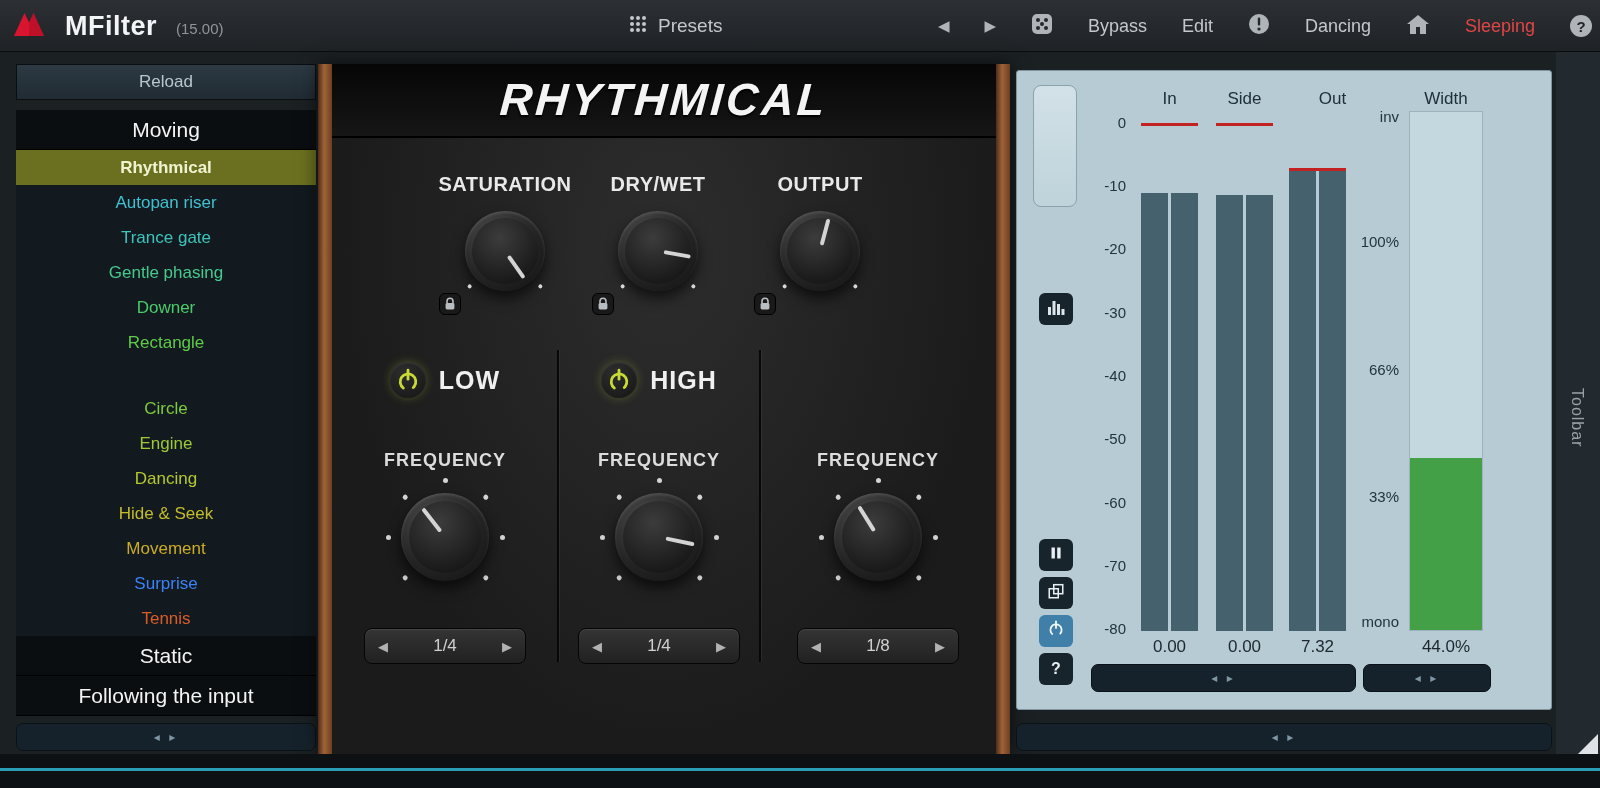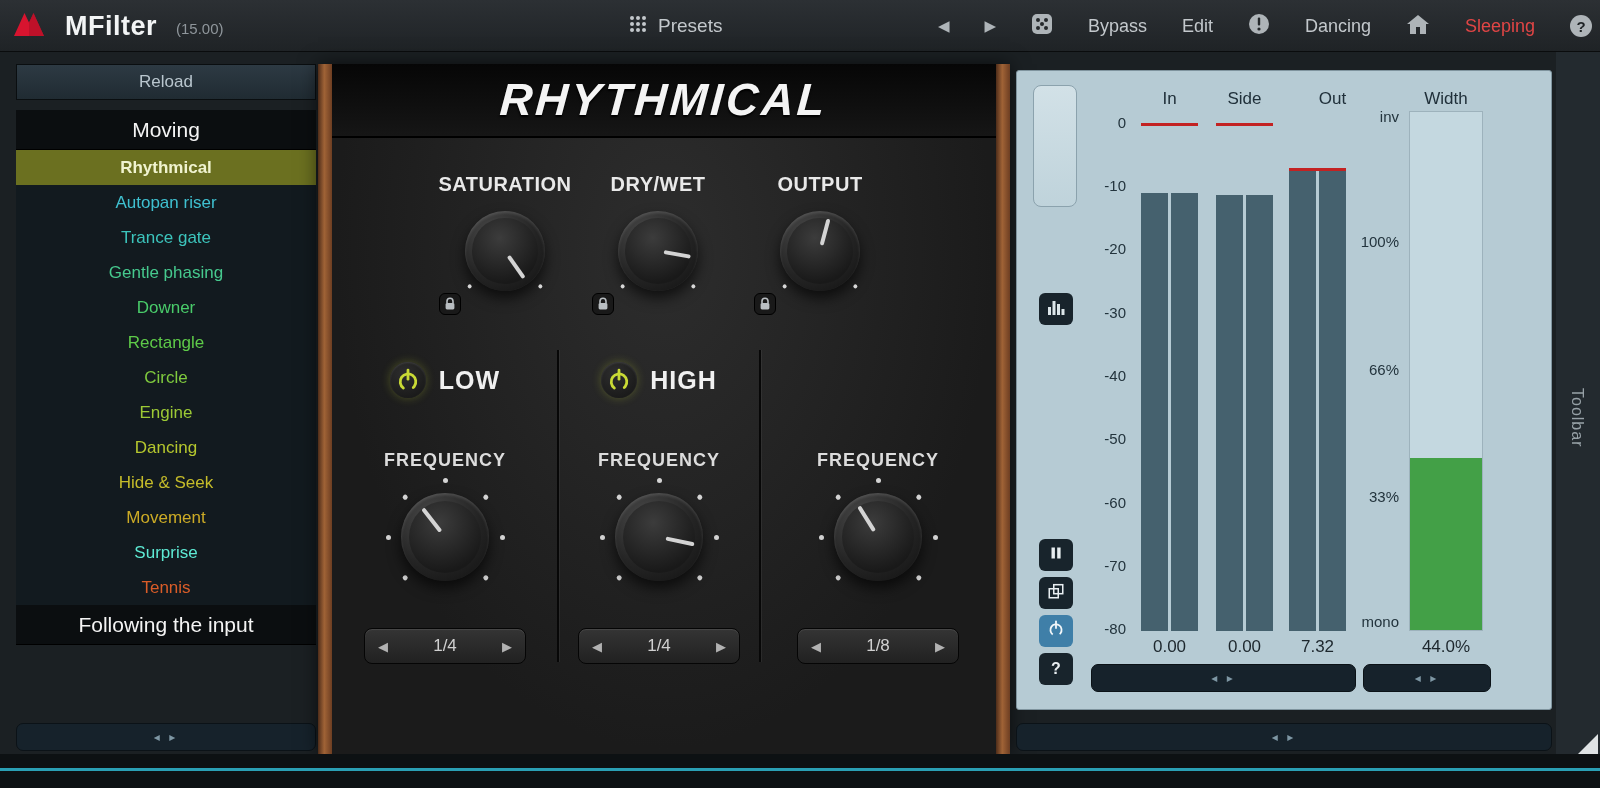--- a/index.html
+++ b/index.html
@@ -190,27 +190,28 @@
 <div id="sidebar">
   <div class="reload-btn">Reload</div>
   <div class="sb-gap"></div>
   <div class="preset-cat">Moving</div>
   <div class="preset-item selected" style="color: rgb(240, 243, 207); background: rgb(107, 112, 32);">Rhythmical</div>
   <div class="preset-item" style="color: rgb(63, 192, 208);">Autopan riser</div>
   <div class="preset-item" style="color: rgb(60, 196, 188);">Trance gate</div>
   <div class="preset-item" style="color: rgb(70, 201, 142);">Gentle phasing</div>
   <div class="preset-item" style="color: rgb(73, 203, 106);">Downer</div>
   <div class="preset-item" style="color: rgb(94, 203, 73);">Rectangle</div>
-  <div class="preset-item" style="color: rgb(127, 202, 62);">Circle</div>
+  <div class="preset-item" style="color: rgb(127, 202, 62); margin-top: 31px;">Circle</div>
   <div class="preset-item" style="color: rgb(156, 201, 53);">Engine</div>
   <div class="preset-item" style="color: rgb(181, 199, 46);">Dancing</div>
   <div class="preset-item" style="color: rgb(197, 188, 42);">Hide &amp; Seek</div>
   <div class="preset-item" style="color: rgb(204, 171, 38);">Movement</div>
-  <div class="preset-item" style="color: #5eead4;">Surprise</div>
+  <div class="preset-item" style="color: #3b82f6;">Surprise</div>
   <div class="preset-item" style="color: rgb(217, 92, 40);">Tennis</div>
+  <div class="preset-cat">Static</div>
   <div class="preset-cat">Following the input</div>
 </div>
 <div class="hbar" style="left:16px; top:723px; width:300px;">◂ ▸</div>
 
 <div id="device">
   <div class="rail left"></div>
   <div class="rail right"></div>
   <div id="device-title">
     <span>RHYTHMICAL</span>
   </div>

